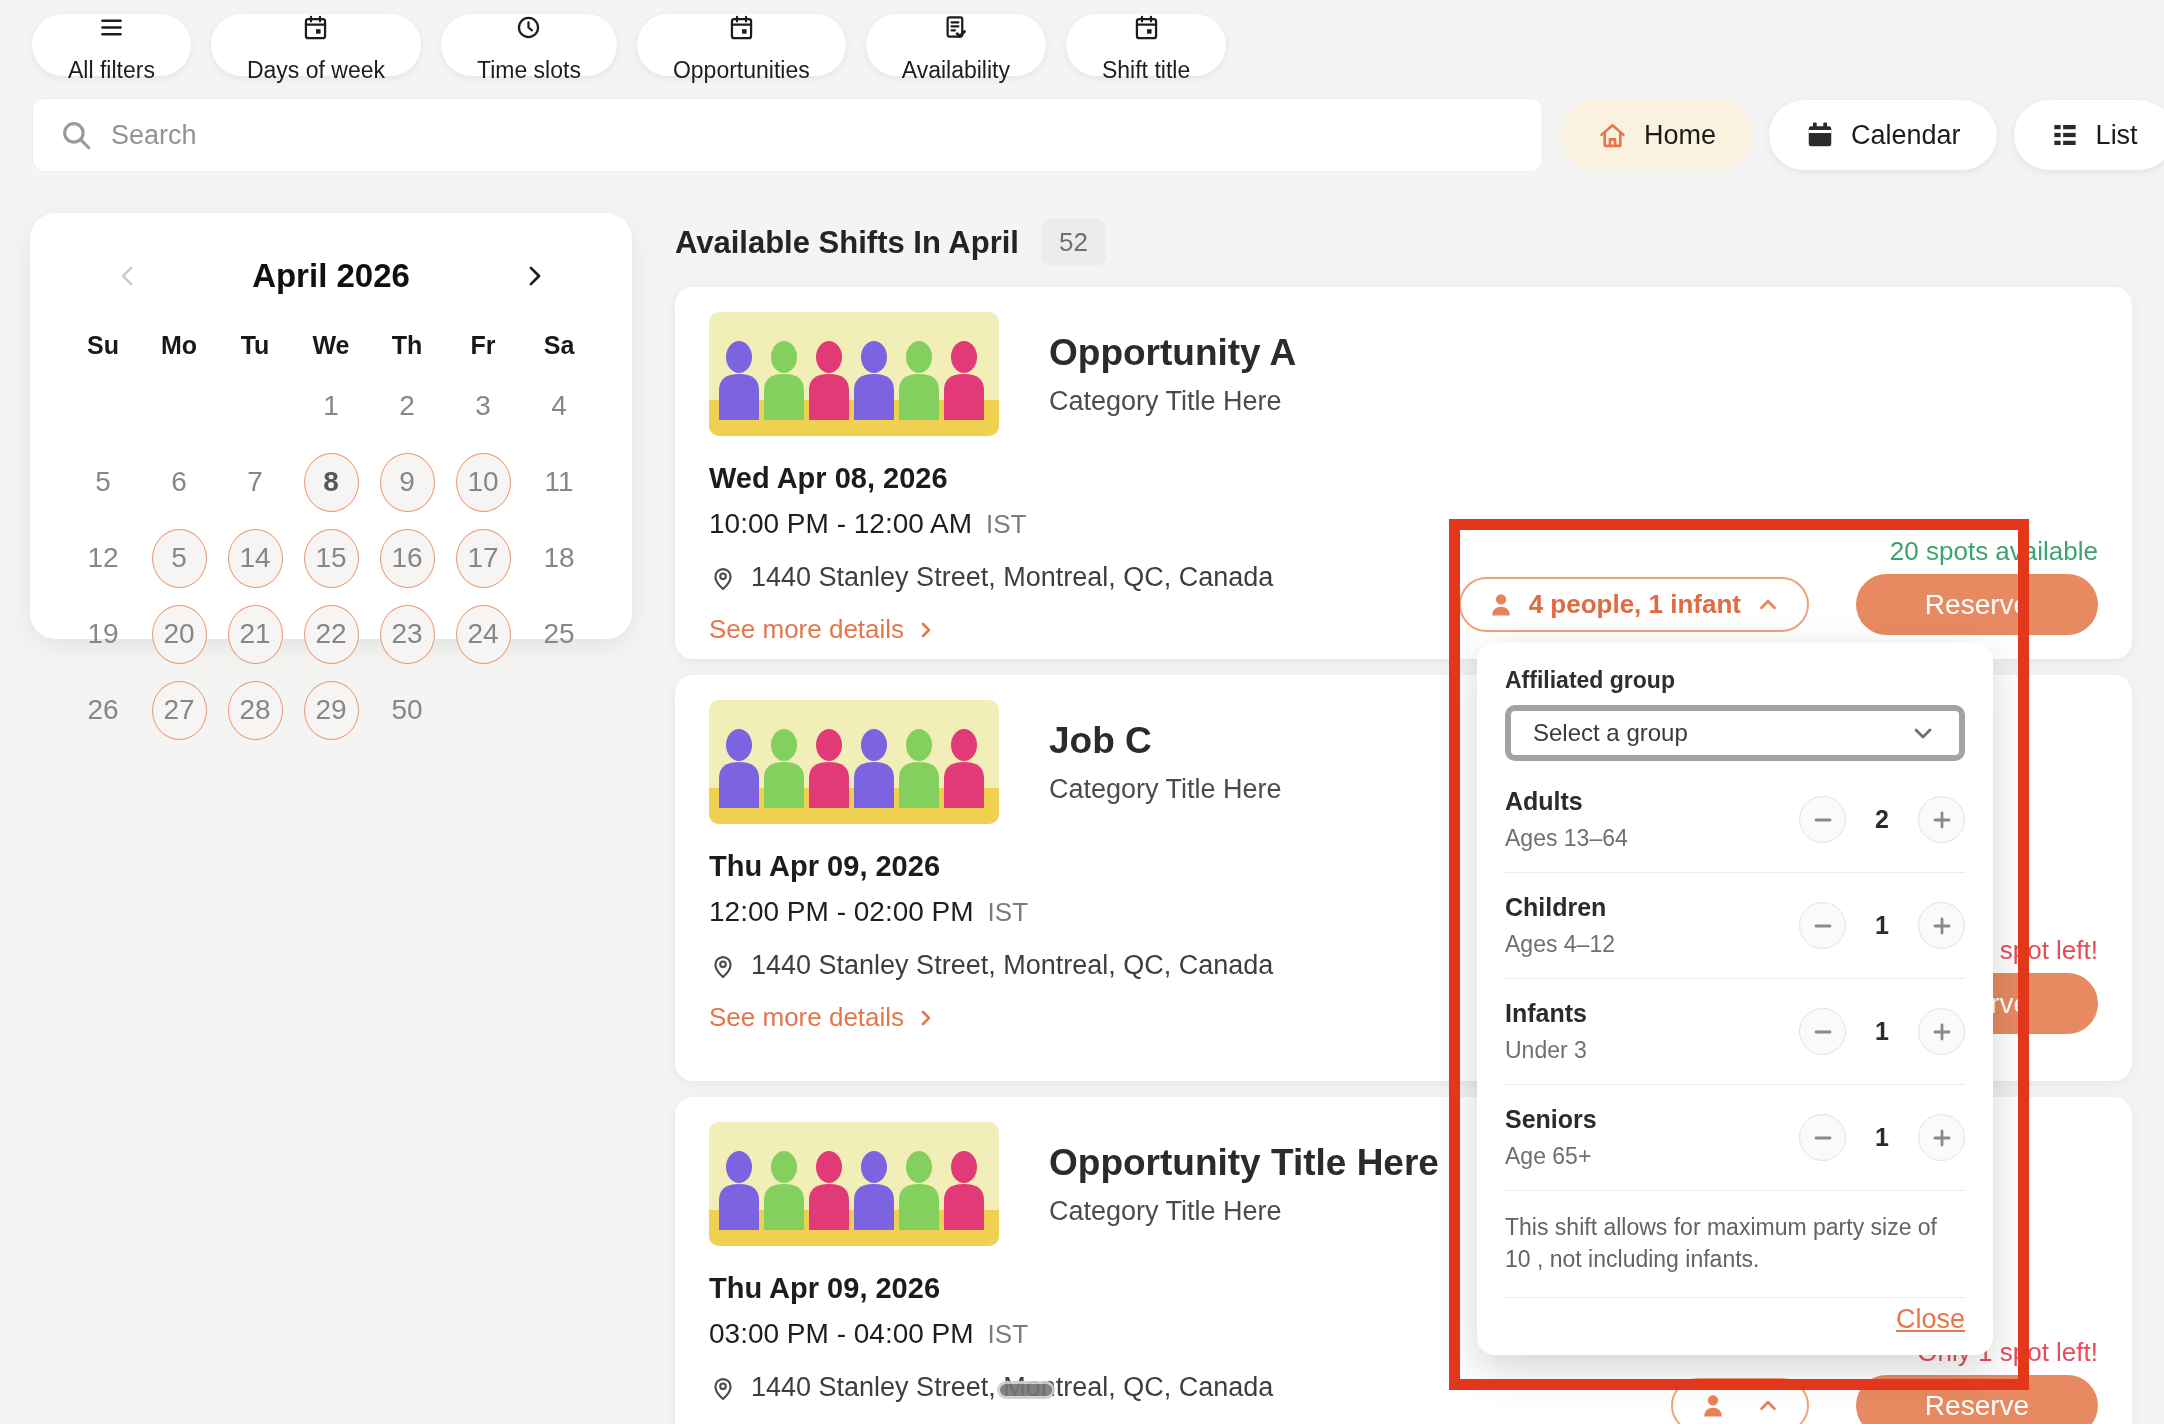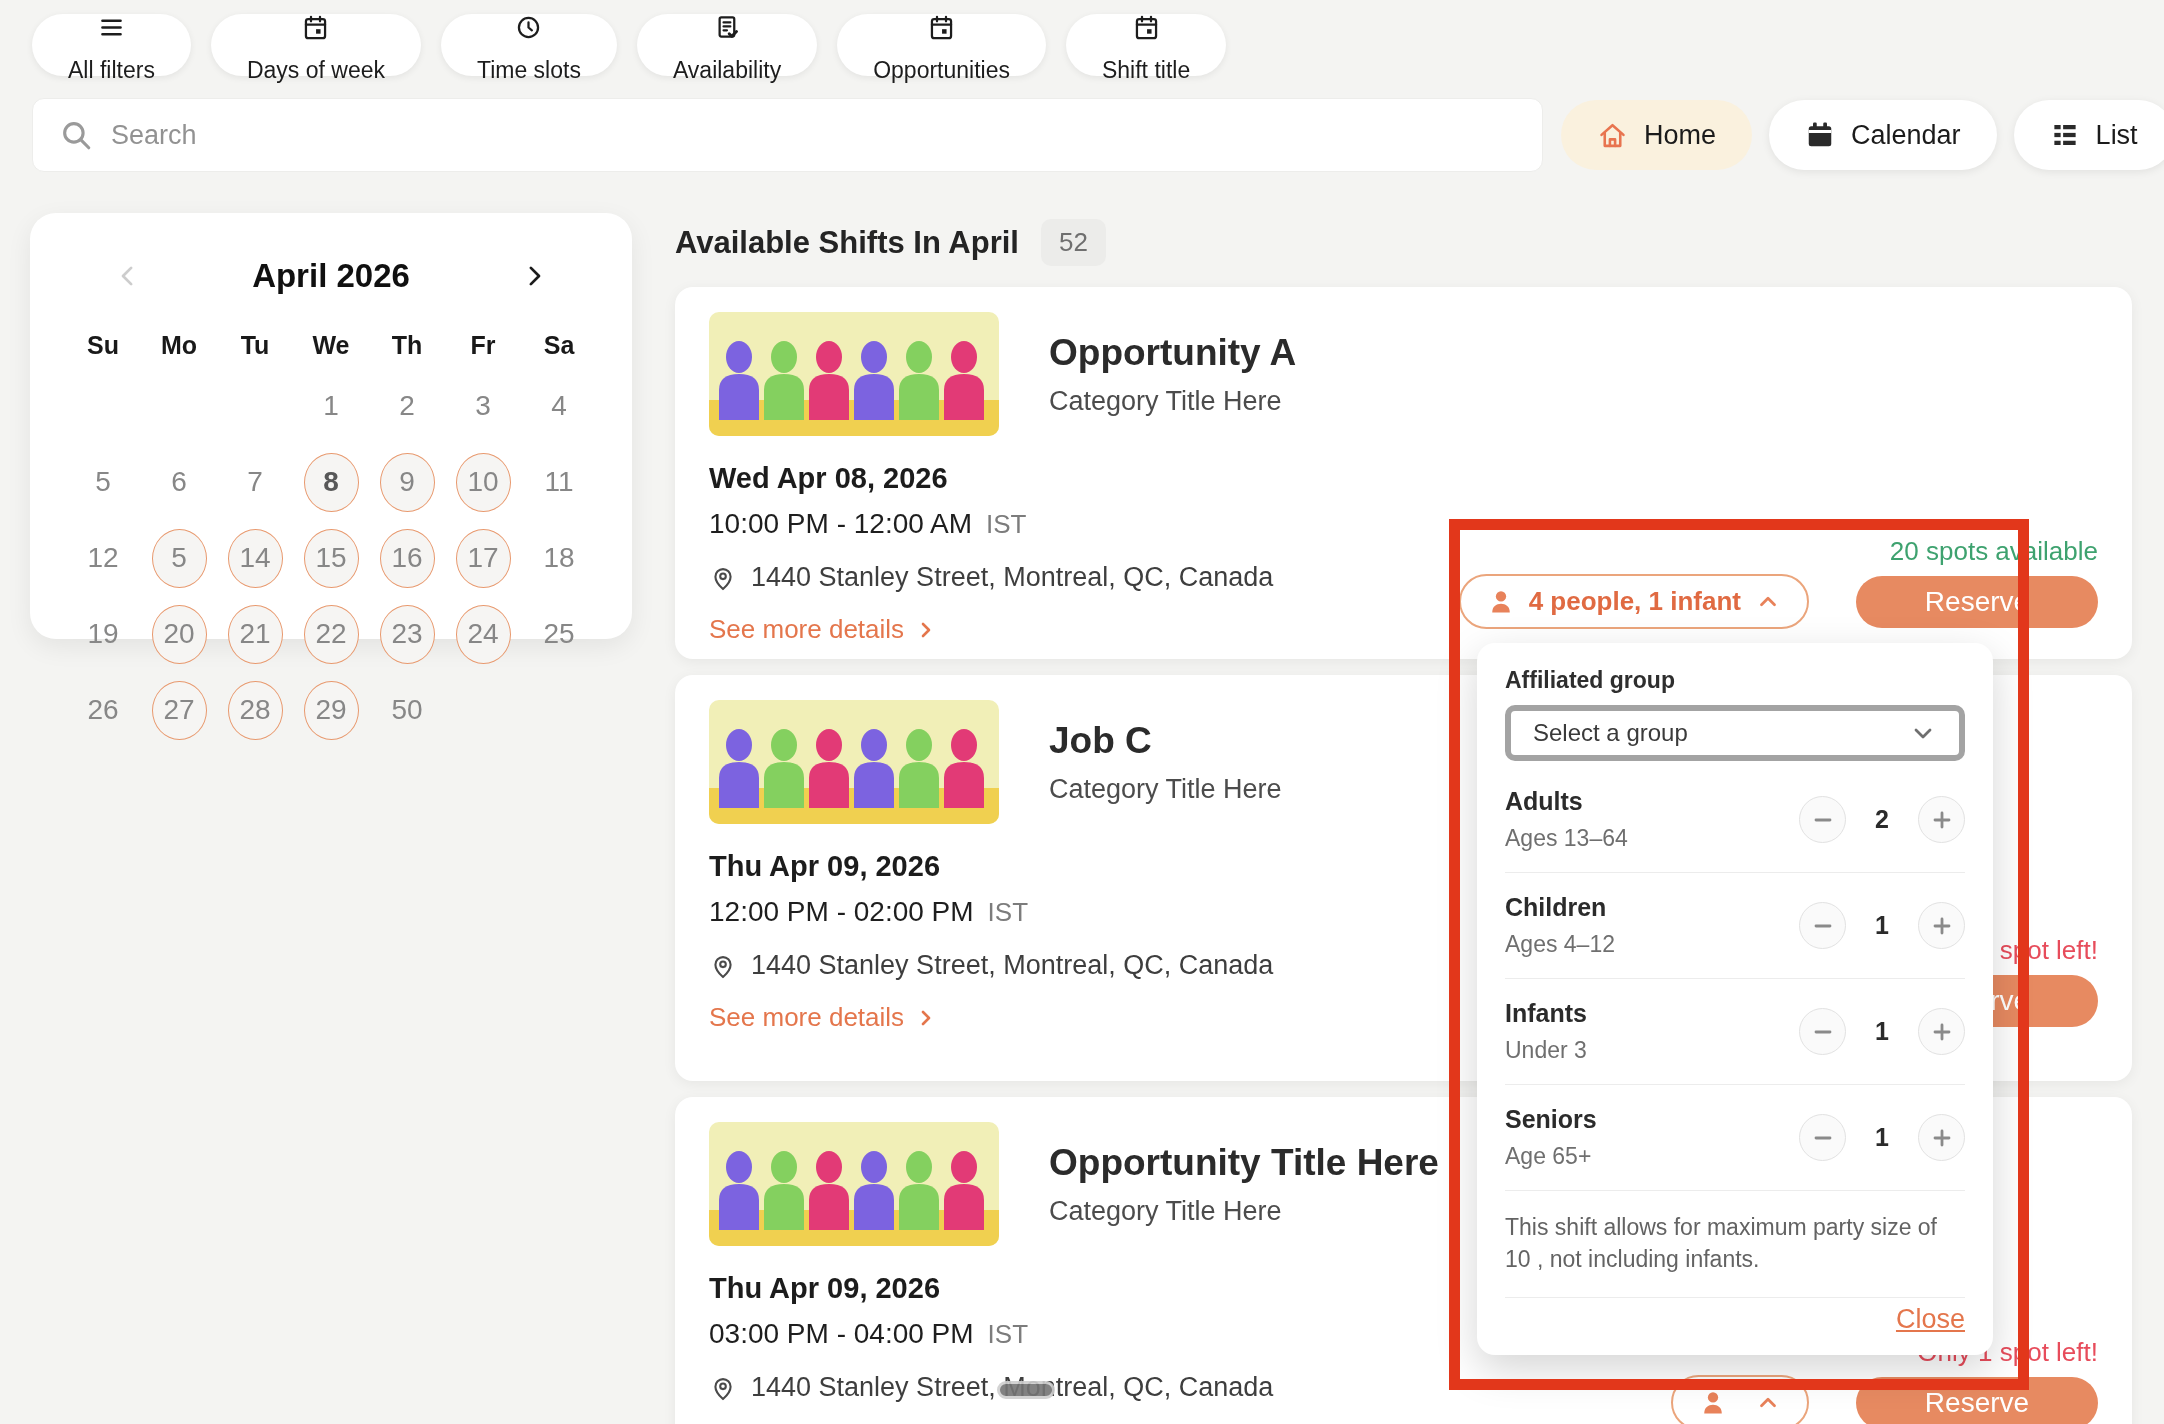--- a/index.html
+++ b/index.html
@@ -97,21 +97,21 @@
   .status { font-size:26px; font-weight:500; }
   .status.green { color:#3ea26f; }
   .status.red { color:#e74c5b; }
   .actions { display:flex; align-items:center; gap:47px; }
   .people-pill {
     height:55px; padding:0 26px; border:2px solid #eba57c; border-radius:28px; background:#fff;
     display:flex; align-items:center; gap:14px; color:#e06a42; font-weight:700; font-size:26px;
   }
   .people-pill .icon { display:flex; color:#e8825a; }
   .reserve {
-    width:242px; height:52px; border-radius:33px; border:none; background:#e78a61;
+    width:242px; height:61px; border-radius:33px; border:none; background:#e78a61;
     color:#fff; font-size:28px; display:flex; align-items:center; justify-content:center;
   }
 
   
   .popover {
     position:absolute; left:1477px; top:643px; width:516px; height:712px; z-index:5;
     background:#fff; border-radius:18px; box-shadow:0 14px 42px rgba(0,0,0,.17);
     padding:24px 28px 20px 28px; display:flex; flex-direction:column;
   }
   .p-label { font-size:23px; font-weight:700; color:#2e2e2e; }
@@ -169,36 +169,36 @@
           <svg width="27" height="27" viewBox="0 0 24 24" fill="none" stroke="currentColor" stroke-linecap="round" stroke-linejoin="round" stroke-width="2">
             <circle cx="12" cy="12" r="8.5"></circle>
             <path d="M12 7.5V12l3 2.5"></path>
           </svg>
         </span>
        <span>Time slots</span>
      </button>
       <button class="pill">
        <span class="icon">
           <svg width="27" height="27" viewBox="0 0 24 24" fill="none" stroke="currentColor" stroke-linecap="round" stroke-linejoin="round" stroke-width="2">
+            <rect x="3.5" y="4.5" width="17" height="17" rx="2"></rect>
+            <path d="M8 2.5v4M16 2.5v4M3.5 9.5h17"></path>
+            <rect x="12.5" y="13.5" width="4" height="4" fill="currentColor" stroke="none"></rect>
+          </svg>
+        </span>
+       <span>Opportunities</span>
+     </button>
+      <button class="pill">
+       <span class="icon">
+          <svg width="27" height="27" viewBox="0 0 24 24" fill="none" stroke="currentColor" stroke-linecap="round" stroke-linejoin="round" stroke-width="2">
             <rect x="5" y="3" width="13" height="17" rx="1.5"></rect>
             <path d="M8.5 7.5h6M8.5 11h6M8.5 14.5h3"></path>
             <path d="M13.5 17.5l2.3 2.3 4.2-4.3" stroke-width="2.6"></path>
           </svg>
         </span>
        <span>Availability</span>
-     </button>
-      <button class="pill">
-       <span class="icon">
-          <svg width="27" height="27" viewBox="0 0 24 24" fill="none" stroke="currentColor" stroke-linecap="round" stroke-linejoin="round" stroke-width="2">
-            <rect x="3.5" y="4.5" width="17" height="17" rx="2"></rect>
-            <path d="M8 2.5v4M16 2.5v4M3.5 9.5h17"></path>
-            <rect x="12.5" y="13.5" width="4" height="4" fill="currentColor" stroke="none"></rect>
-          </svg>
-        </span>
-       <span>Opportunities</span>
      </button>
       <button class="pill">
        <span class="icon">
           <svg width="27" height="27" viewBox="0 0 24 24" fill="none" stroke="currentColor" stroke-linecap="round" stroke-linejoin="round" stroke-width="2">
             <rect x="3.5" y="4.5" width="17" height="17" rx="2"></rect>
             <path d="M8 2.5v4M16 2.5v4M3.5 9.5h17"></path>
             <rect x="12.5" y="13.5" width="4" height="4" fill="currentColor" stroke="none"></rect>
           </svg>
         </span>
        <span>Shift title</span>

